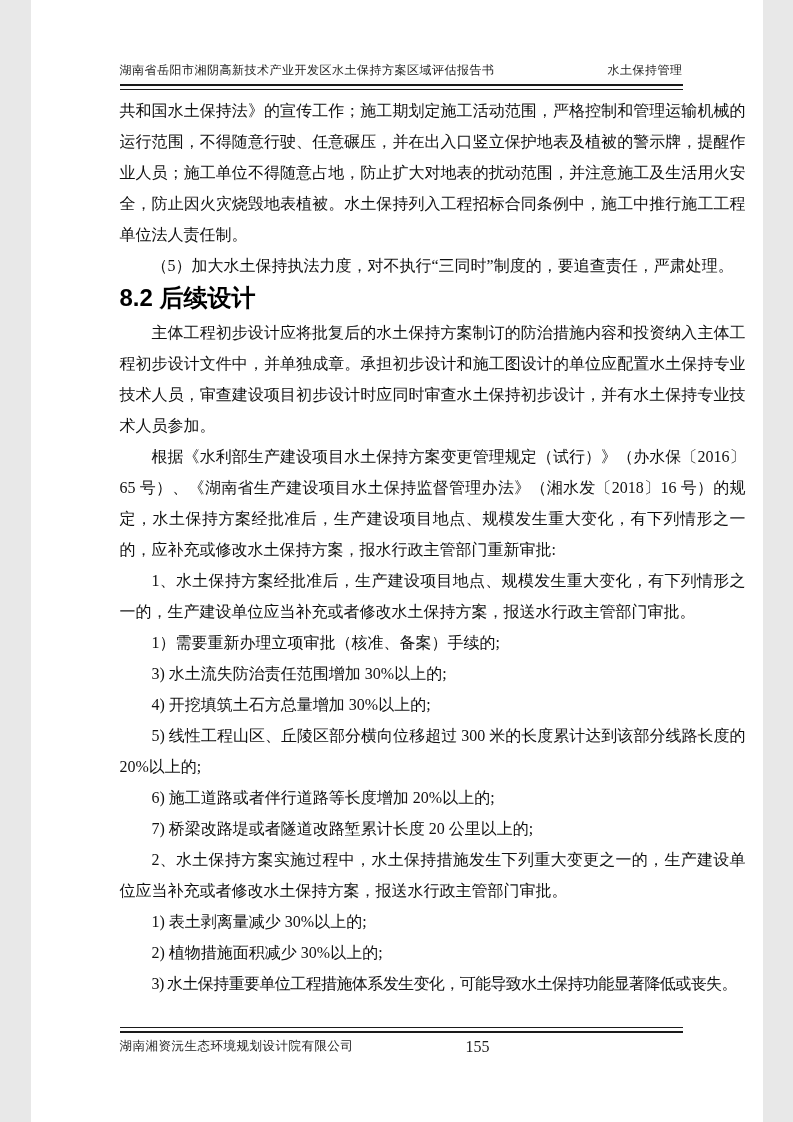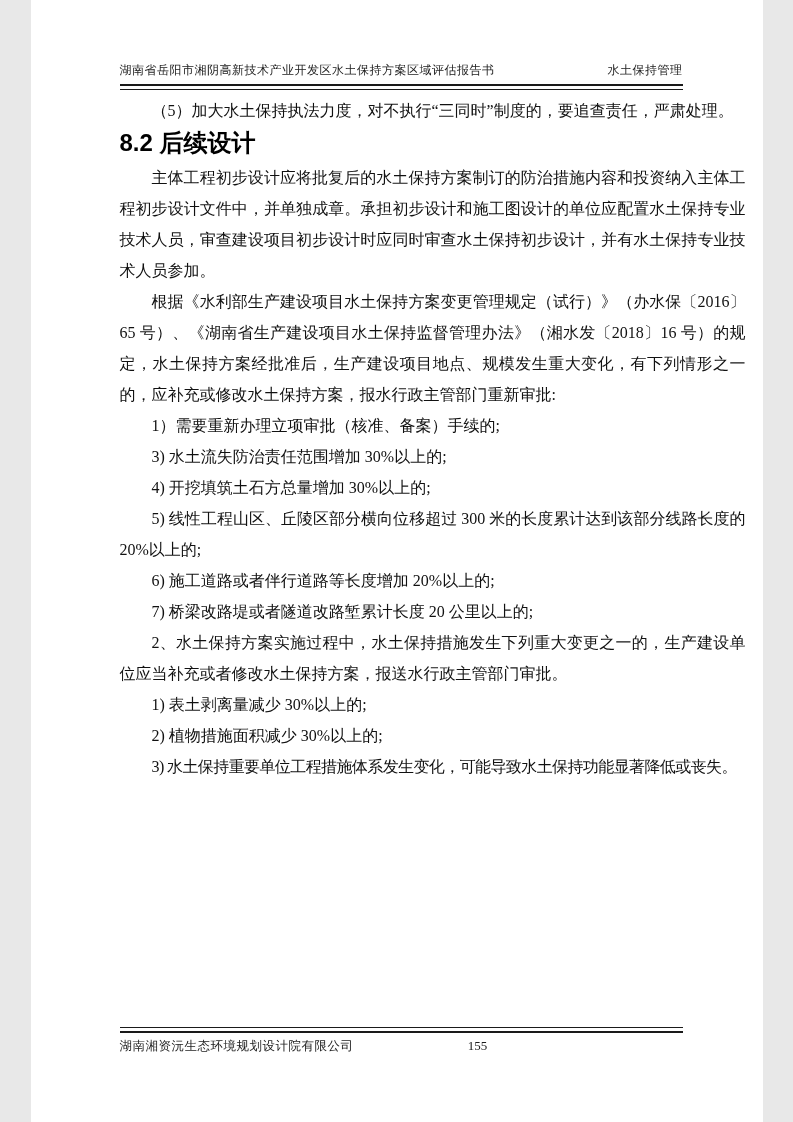--- a/index.html
+++ b/index.html
@@ -80,41 +80,43 @@
     height: 20px;
     font-size: 12.5px;
     color: #1c1c1c;
   }
   .footer-company { position: absolute; left: 0; top: 0; letter-spacing: 0.5px; }
   .footer-page {
     position: absolute;
     left: 358px;
     top: 0;
     transform: translateX(-50%);
-    font-size: 13px;
+    font-size: 16px;
   }
 </style>
 </head>
 <body>
 
 <div class="page">
 
   <div class="header">
     <span>湖南省岳阳市湘阴高新技术产业开发区水土保持方案区域评估报告书</span>
     <span>水土保持管理</span>
   </div>
   <div class="header-rule"></div>
 
   <div class="content">
+    <p class="para noindent">共和国水土保持法》的宣传工作；施工期划定施工活动范围，严格控制和管理运输机械的运行范围，不得随意行驶、任意碾压，并在出入口竖立保护地表及植被的警示牌，提醒作业人员；施工单位不得随意占地，防止扩大对地表的扰动范围，并注意施工及生活用火安全，防止因火灾烧毁地表植被。水土保持列入工程招标合同条例中，施工中推行施工工程单位法人责任制。</p>
     <p class="para">（5）加大水土保持执法力度，对不执行“三同时”制度的，要追查责任，严肃处理。</p>
 
     <h2 class="heading">8.2 后续设计</h2>
 
     <p class="para">主体工程初步设计应将批复后的水土保持方案制订的防治措施内容和投资纳入主体工程初步设计文件中，并单独成章。承担初步设计和施工图设计的单位应配置水土保持专业技术人员，审查建设项目初步设计时应同时审查水土保持初步设计，并有水土保持专业技术人员参加。</p>
     <p class="para">根据《水利部生产建设项目水土保持方案变更管理规定（试行）》（办水保〔2016〕65 号）、《湖南省生产建设项目水土保持监督管理办法》（湘水发〔2018〕16 号）的规定，水土保持方案经批准后，生产建设项目地点、规模发生重大变化，有下列情形之一的，应补充或修改水土保持方案，报水行政主管部门重新审批:</p>
+    <p class="para">1、水土保持方案经批准后，生产建设项目地点、规模发生重大变化，有下列情形之一的，生产建设单位应当补充或者修改水土保持方案，报送水行政主管部门审批。</p>
     <p class="para">1）需要重新办理立项审批（核准、备案）手续的;</p>
     <p class="para">3) 水土流失防治责任范围增加 30%以上的;</p>
     <p class="para">4) 开挖填筑土石方总量增加 30%以上的;</p>
     <p class="para">5) 线性工程山区、丘陵区部分横向位移超过 300 米的长度累计达到该部分线路长度的20%以上的;</p>
     <p class="para">6) 施工道路或者伴行道路等长度增加 20%以上的;</p>
     <p class="para">7) 桥梁改路堤或者隧道改路堑累计长度 20 公里以上的;</p>
     <p class="para">2、水土保持方案实施过程中，水土保持措施发生下列重大变更之一的，生产建设单位应当补充或者修改水土保持方案，报送水行政主管部门审批。</p>
     <p class="para">1) 表土剥离量减少 30%以上的;</p>
     <p class="para">2) 植物措施面积减少 30%以上的;</p>
     <p class="para squeeze">3) 水土保持重要单位工程措施体系发生变化，可能导致水土保持功能显著降低或丧失。</p>

